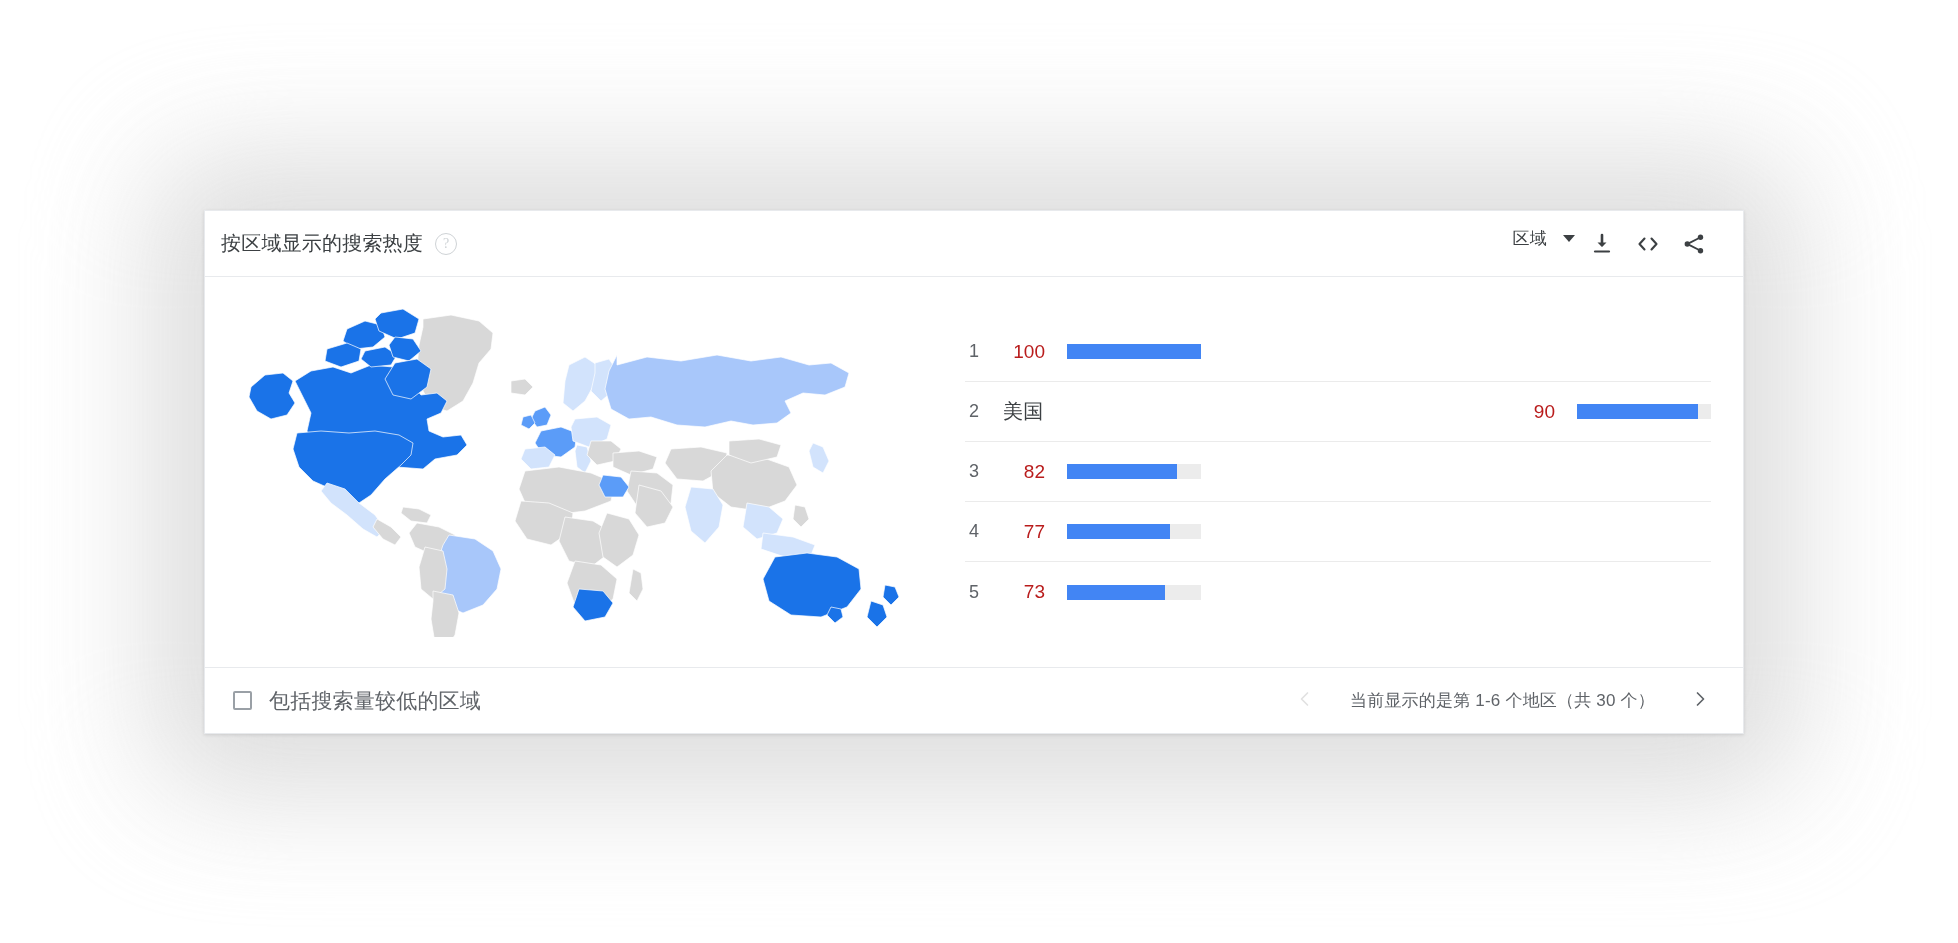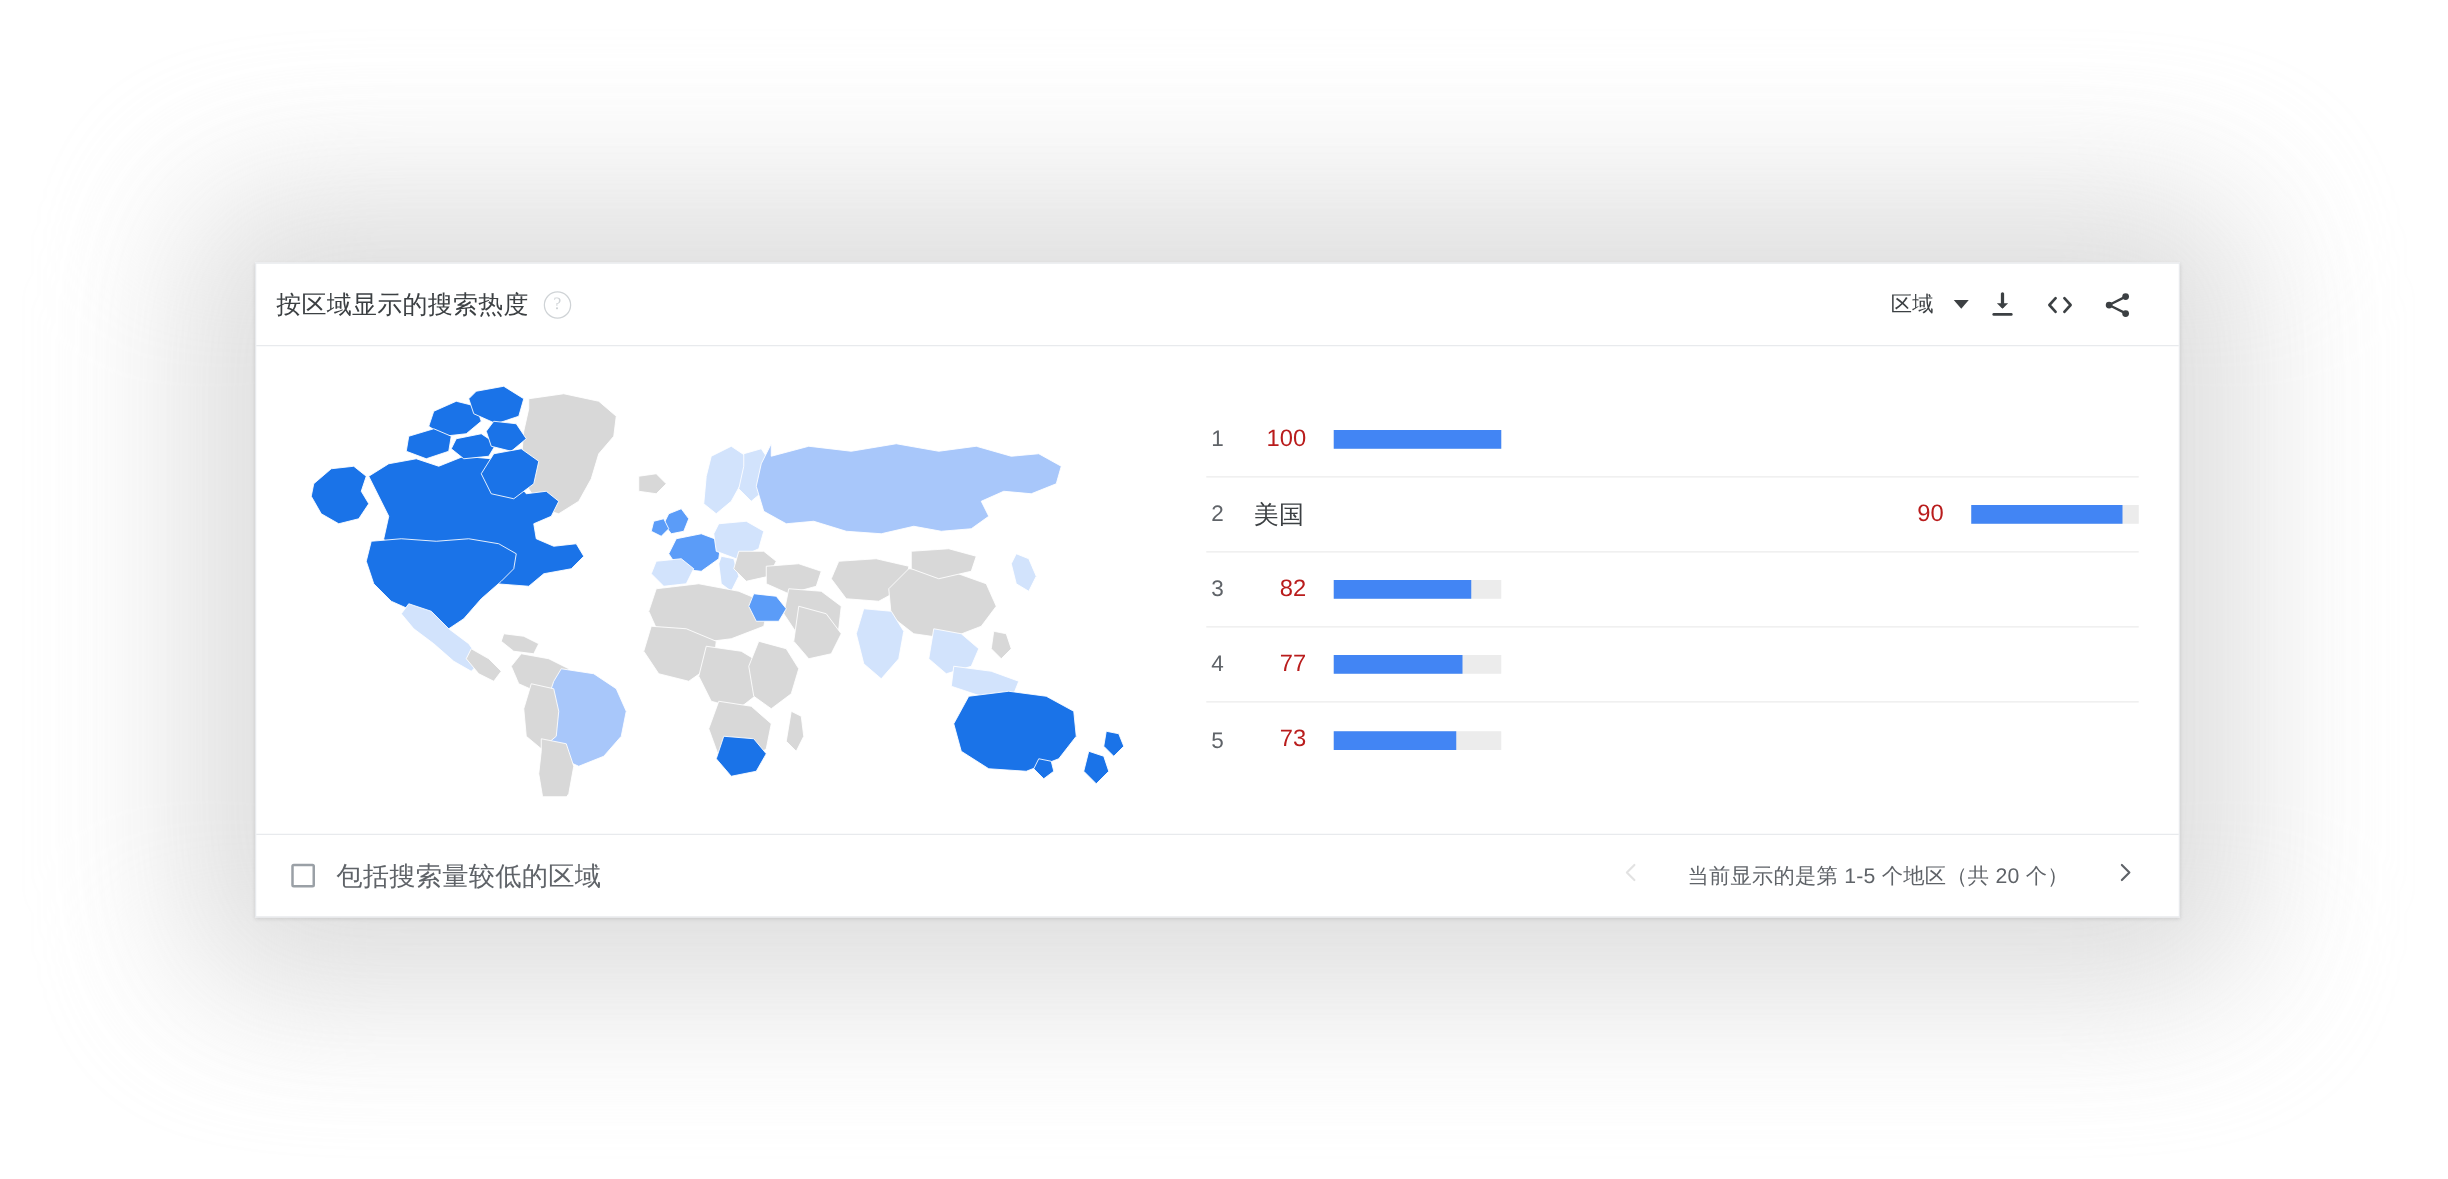--- a/index.html
+++ b/index.html
@@ -68,21 +68,21 @@
     line-height: 19px;
     text-align: center;
     margin-left: 12px;
     font-family: "Liberation Serif", serif;
     flex: 0 0 auto;
   }
   .header-spacer { flex: 1 1 auto; }
 
   .header-actions {
     display: flex;
-    align-items: center;
+    align-items: flex-start;
     gap: 0;
   }
   .region-select {
     display: flex;
     align-items: center;
     cursor: pointer;
     padding: 6px 4px 6px 8px;
   }
   .region-select .label {
     font-size: 17px;
@@ -399,21 +399,21 @@
       <div class="footer-spacer"></div>
 
       <div class="pager">
         <div class="pager-btn">
           <span>
             <svg width="18" height="18" viewBox="0 0 18 18" fill="none">
               <path d="M11.5 3L5.5 9l6 6" stroke="#e2e2e2" stroke-width="1.7" stroke-linecap="round" stroke-linejoin="round"></path>
             </svg>
           </span>
         </div>
-        <div class="pager-text">当前显示的是第 1-5 个地区（共 20 个）</div>
+        <div class="pager-text">当前显示的是第 1-6 个地区（共 30 个）</div>
         <div class="pager-btn">
           <span>
             <svg width="18" height="18" viewBox="0 0 18 18" fill="none">
               <path d="M6.5 3l6 6-6 6" stroke="#5f6368" stroke-width="1.7" stroke-linecap="round" stroke-linejoin="round"></path>
             </svg>
           </span>
         </div>
       </div>
     </div>
 

